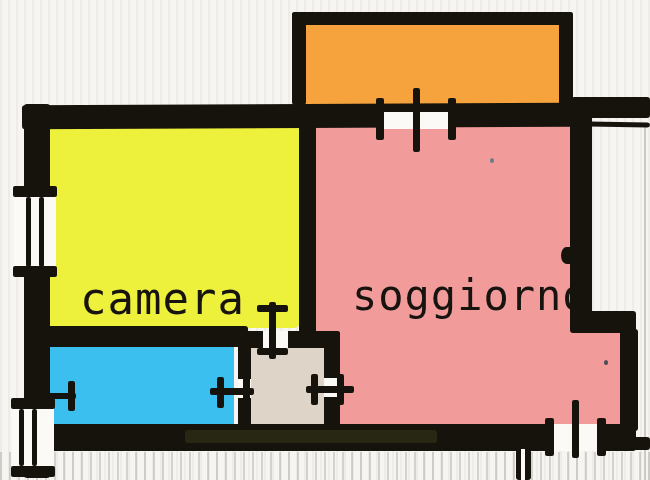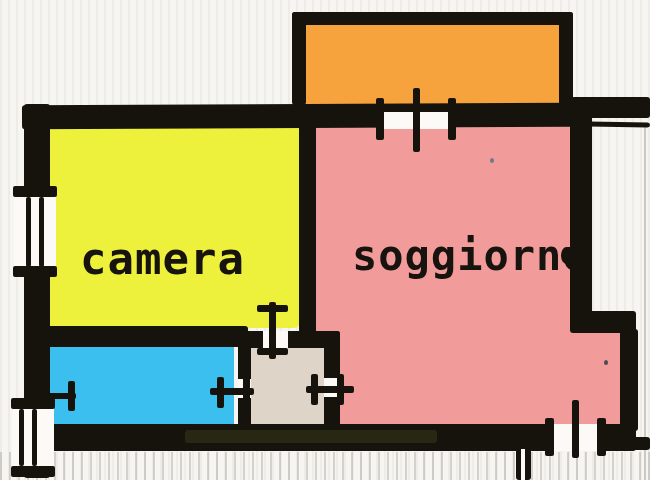--- a/index.html
+++ b/index.html
@@ -9,21 +9,21 @@
     font-family:"DejaVu Sans Mono","Liberation Mono",monospace;
   }
   #canvas::before{ 
     content:"";position:absolute;inset:0;z-index:0;
     background:repeating-linear-gradient(90deg, rgba(185,182,175,.14) 0 2px, transparent 2px 8px);
   }
   .room{position:absolute;z-index:1;}
   .speck{position:absolute;z-index:2;border-radius:50%;}
   .lbl{
     position:absolute;z-index:2;color:var(--label,#17130e);
-    font-weight:700;line-height:1;letter-spacing:1px;white-space:nowrap;
+    font-weight:400;line-height:1;letter-spacing:1px;white-space:nowrap;margin-top:40px;
   }
   .w{position:absolute;z-index:3;background:var(--wall,#16130c);border-radius:3px;}
   .g{position:absolute;z-index:4;background:#fbfaf7;}
   .tint{position:absolute;z-index:4;background:var(--scan_tint,#3c401c);opacity:.45;border-radius:3px;}
   .s{position:absolute;z-index:5;background:var(--wall,#16130c);border-radius:2px;}
   .tex{position:absolute;z-index:0;}
 </style>
 </head>
 <body>
 

